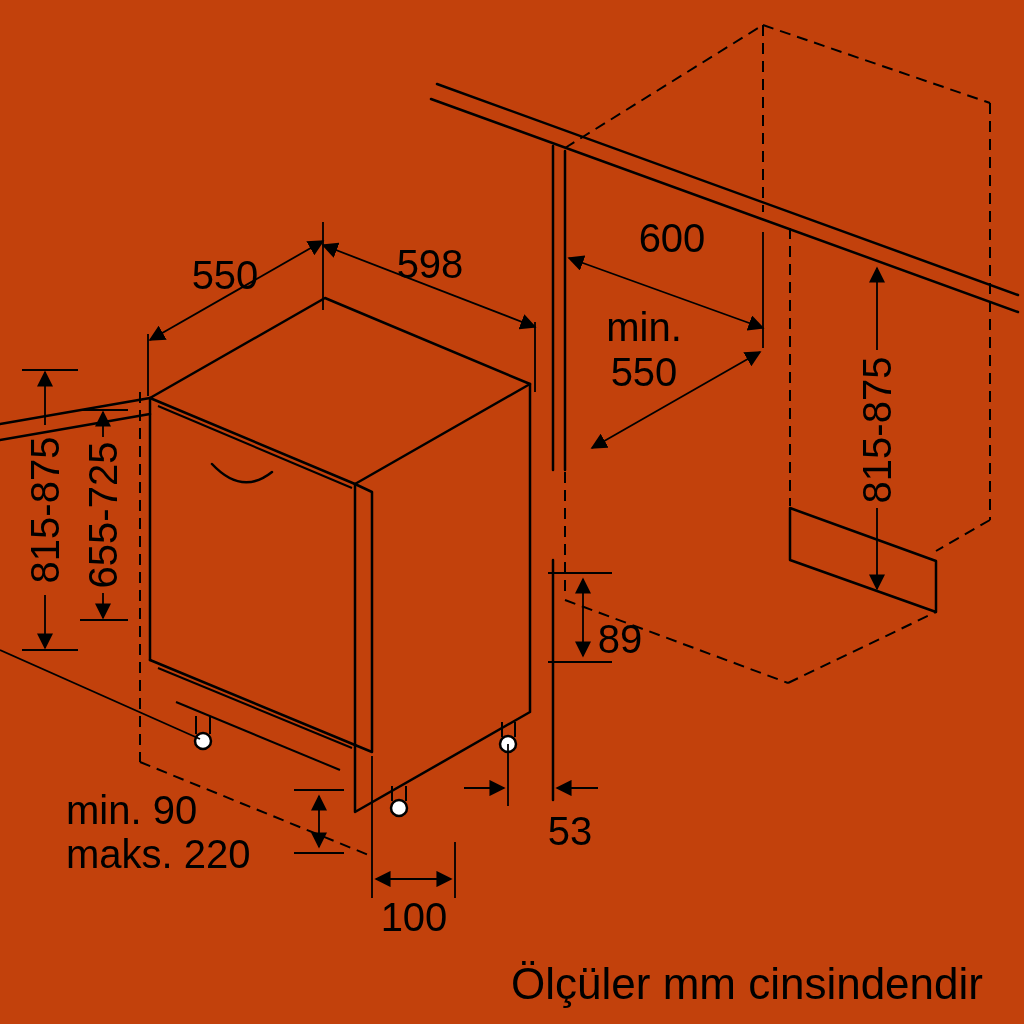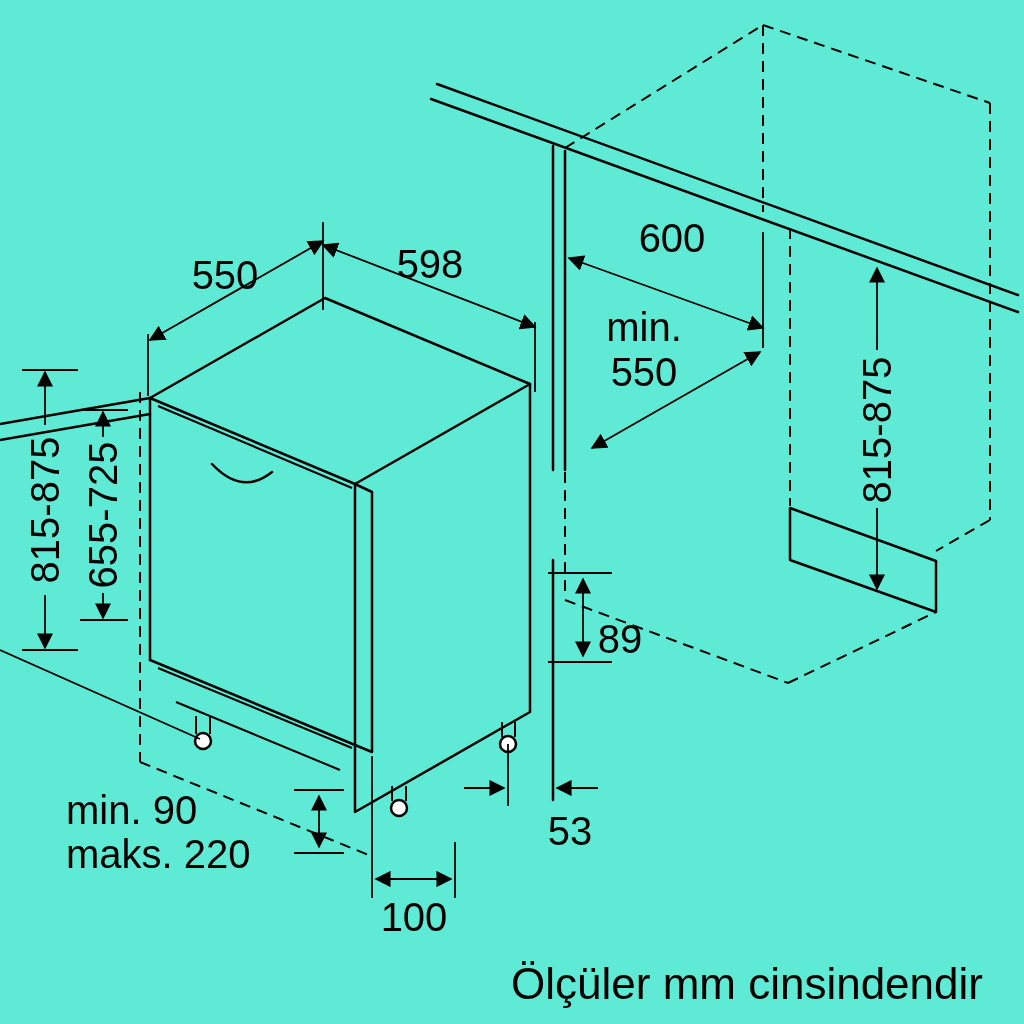--- a/index.html
+++ b/index.html
@@ -1,20 +1,20 @@
 <!DOCTYPE html>
 <html><head>
 <meta charset="utf-8">
 <style>
   html, body { margin: 0; padding: 0; background: #ffffff; }
   .stage {
     position: relative;
     width: 1024px;
     height: 1024px;
-    background: #5eead4;
+    background: #c2410c;
     overflow: hidden;
     font-family: "Liberation Sans", sans-serif;
   }
   svg { display: block; }
   .obj   { stroke: #000; stroke-width: 2.5; fill: none; stroke-linecap: round; stroke-linejoin: round; }
   .objthin { stroke: #000; stroke-width: 2; fill: none; }
   .dash  { stroke: #000; stroke-width: 2; fill: none; stroke-dasharray: 11 7; stroke-linecap: butt; }
   .dim   { stroke: #000; stroke-width: 1.8; fill: none; }
   .foot  { stroke: #000; stroke-width: 2.5; fill: #fff; }
   text   { fill: #000; font-family: "Liberation Sans", sans-serif; font-size: 40px; }

